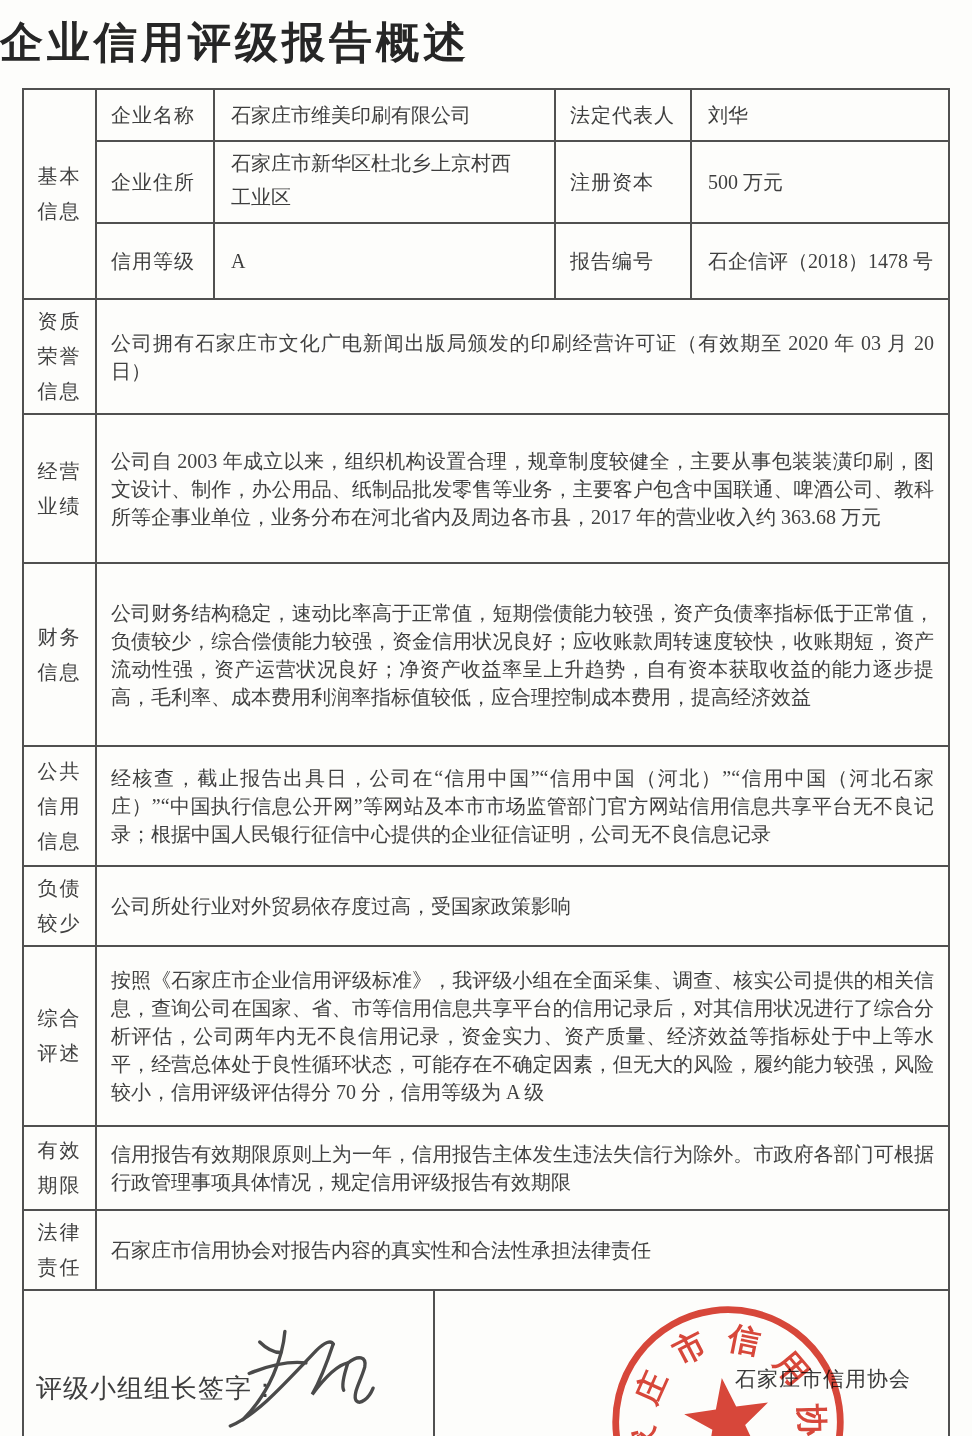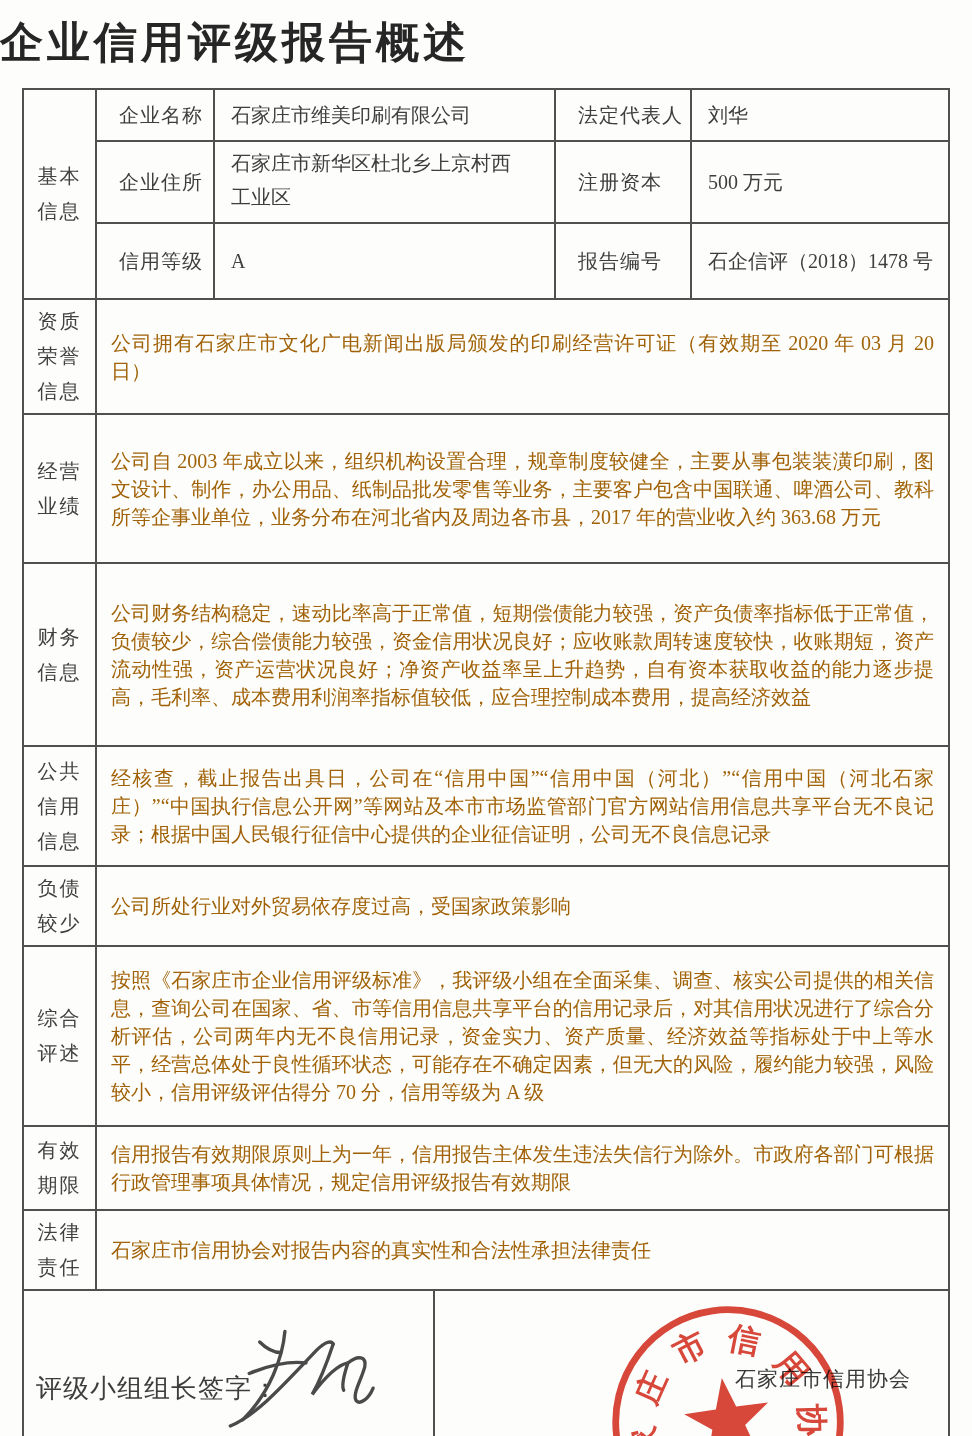--- a/index.html
+++ b/index.html
@@ -32,32 +32,32 @@
   }
   td.lbl{
     text-align:center;
     line-height:1.75;
     letter-spacing:2px;
     padding:4px 10px;
     color:#414141;
     margin-top:24px;
   }
   td.fld{
-    padding:4px 4px 4px 22px;
+    padding:4px 4px 4px 14px;
     letter-spacing:1px;
   }
   td.val{ padding:4px 8px 4px 16px; }
   td.val-addr{ padding:4px 34px 8px 16px; line-height:1.7; }
   td.val-wrap{ padding:4px 10px 4px 16px; line-height:1.7; }
   td.content{
     padding:8px 14px;
     font-size:21px;
     line-height:28px;
     text-align:justify;
-    color:#a16207;
+    color:#404040;
     border-radius:23px;
   }
   .h1t{height:42px}.h2t{height:66px}.h3t{height:66px}
   .h4t{height:86px}.h5t{height:131px}.h6t{height:165px}
   .h7t{height:102px}.h8t{height:60px}.h9t{height:162px}
   .h10t{height:66px}.h11t{height:60px}
   table.sig{
     border-collapse:collapse;
     margin-left:22px;
     margin-top:-2px;

